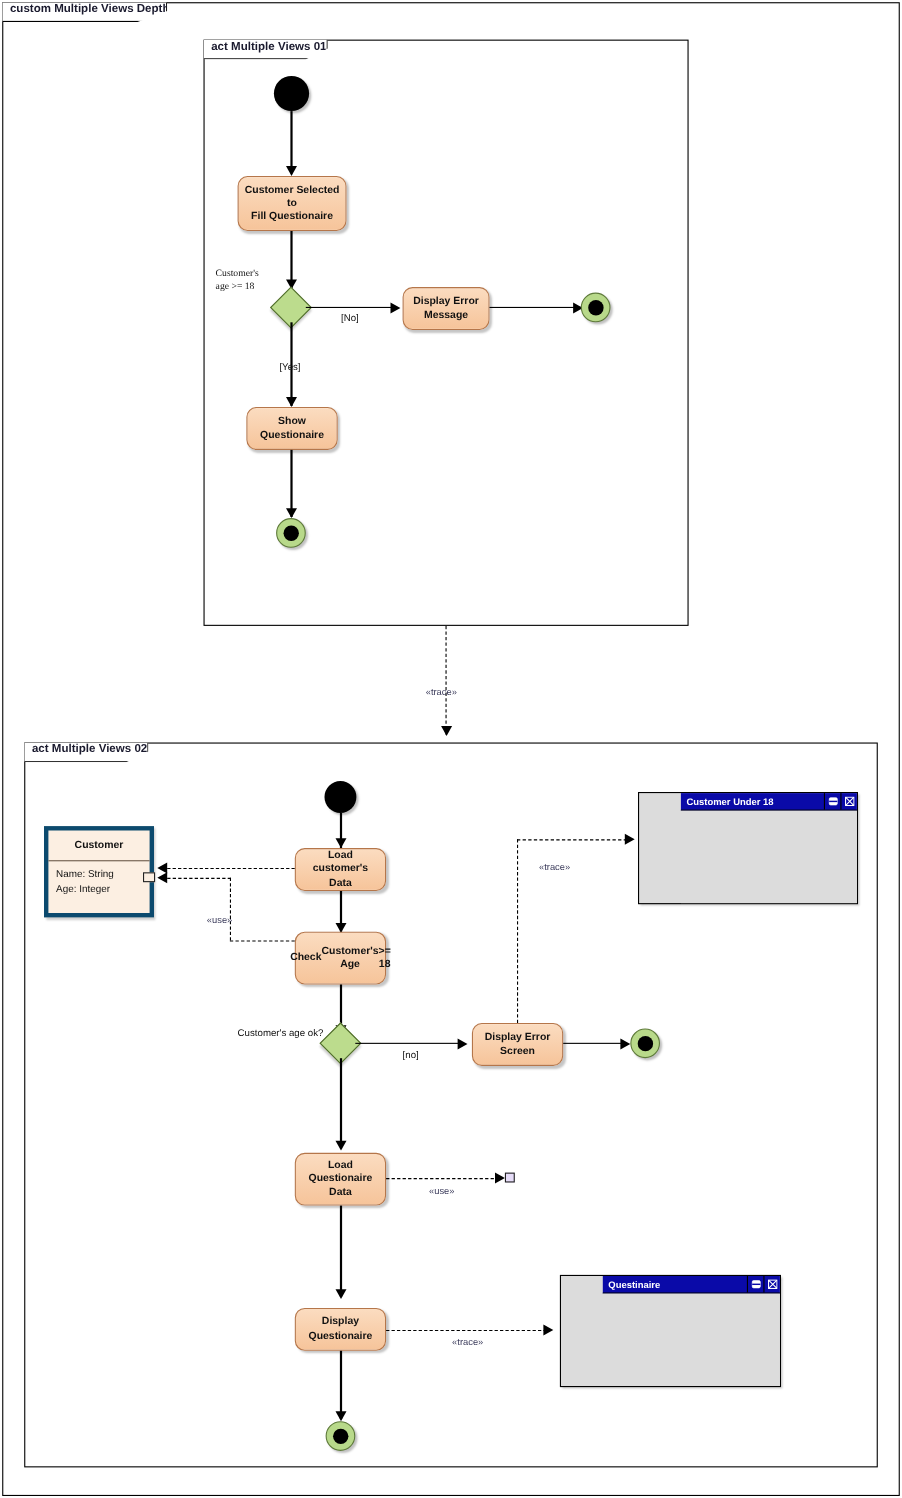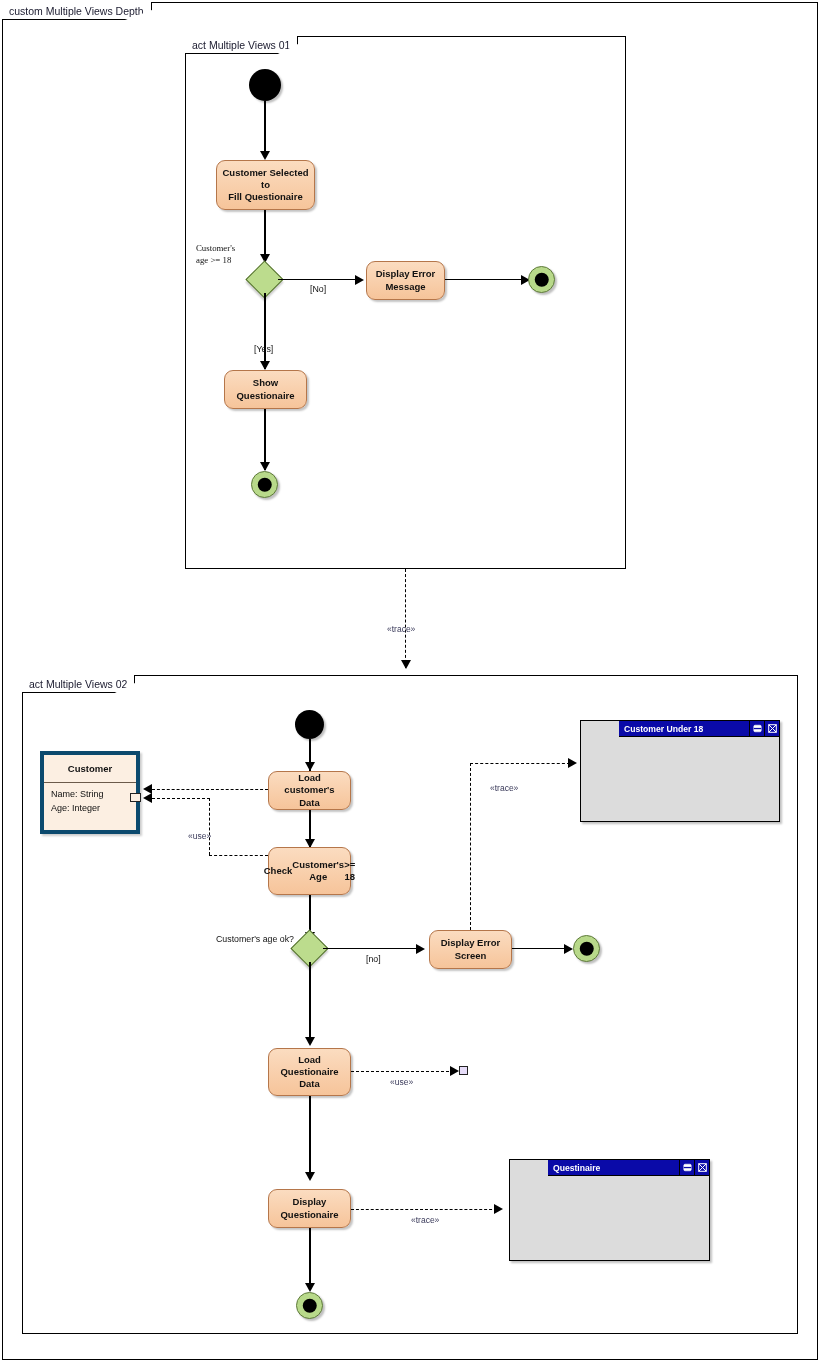--- a/index.html
+++ b/index.html
@@ -4,22 +4,22 @@
 <style>
   html,body{margin:0;padding:0;background:#fff;}
   body{width:820px;height:1362px;position:relative;
        font-family:"Liberation Sans","DejaVu Sans",sans-serif;}
   #stage{position:absolute;left:0;top:0;width:820px;height:1362px;overflow:hidden;}
 
   
   .frame{position:absolute;border:1.5px solid #000;background:#fff;box-sizing:border-box;}
   .frame-tab{position:absolute;top:0;left:0;height:18px;background:#fff;
              border-right:1.5px solid #000;border-bottom:1.5px solid #000;
-             box-sizing:border-box;display:flex;align-items:center;
-             padding:0 16px 0 7px;font-size:10.5px;font-weight:normal;color:#1a1a2e;
+             box-sizing:border-box;display:flex;align-items:flex-start;
+             padding:0 16px 0 7px;font-size:10.5px;font-weight:bold;color:#1a1a2e;
              white-space:nowrap;
              clip-path:polygon(0 0,100% 0,100% 45%,82% 100%,0 100%);}
 
   
   .action{position:absolute;box-sizing:border-box;
           background:linear-gradient(180deg,#fbdcc0 0%,#f6c49a 100%);
           border:1px solid #b5764a;border-radius:9px;
           display:flex;align-items:center;justify-content:center;text-align:center;
           font-size:9.5px;font-weight:bold;color:#111;line-height:1.28;
           box-shadow:2px 2px 2px rgba(0,0,0,.23);padding:2px 3px;}
@@ -141,21 +141,21 @@
     <span class="gl">Display Error</span>
     <span class="gl">Message</span>
   </div>
 
   <div class="ln lnh" style="left:445px;top:279px;width:84px;"></div>
   <div class="arr arr-r" style="left:521px;top:275px;"></div>
   <div class="final" style="left:528px;top:266px;width:27px;height:27px;"></div>
 
   <div class="ln lnv" style="left:264.3px;top:293px;height:76px;"></div>
   <div class="arr arr-d" style="left:260px;top:361px;"></div>
-  <div class="lbl" style="left:254px;top:344px;">[Yes]</div>
+  <div class="lbl" style="left:254px;top:328px;">[Yes]</div>
 
   <div class="action" style="left:224px;top:370px;width:83px;height:39px;flex-direction:column;">
     <span class="gl">Show</span>
     <span class="gl">Questionaire</span>
   </div>
 
   <div class="ln lnv" style="left:264.3px;top:409px;height:61px;"></div>
   <div class="arr arr-d" style="left:260px;top:462px;"></div>
   <div class="final" style="left:251px;top:471px;width:27px;height:27px;"></div>
 

